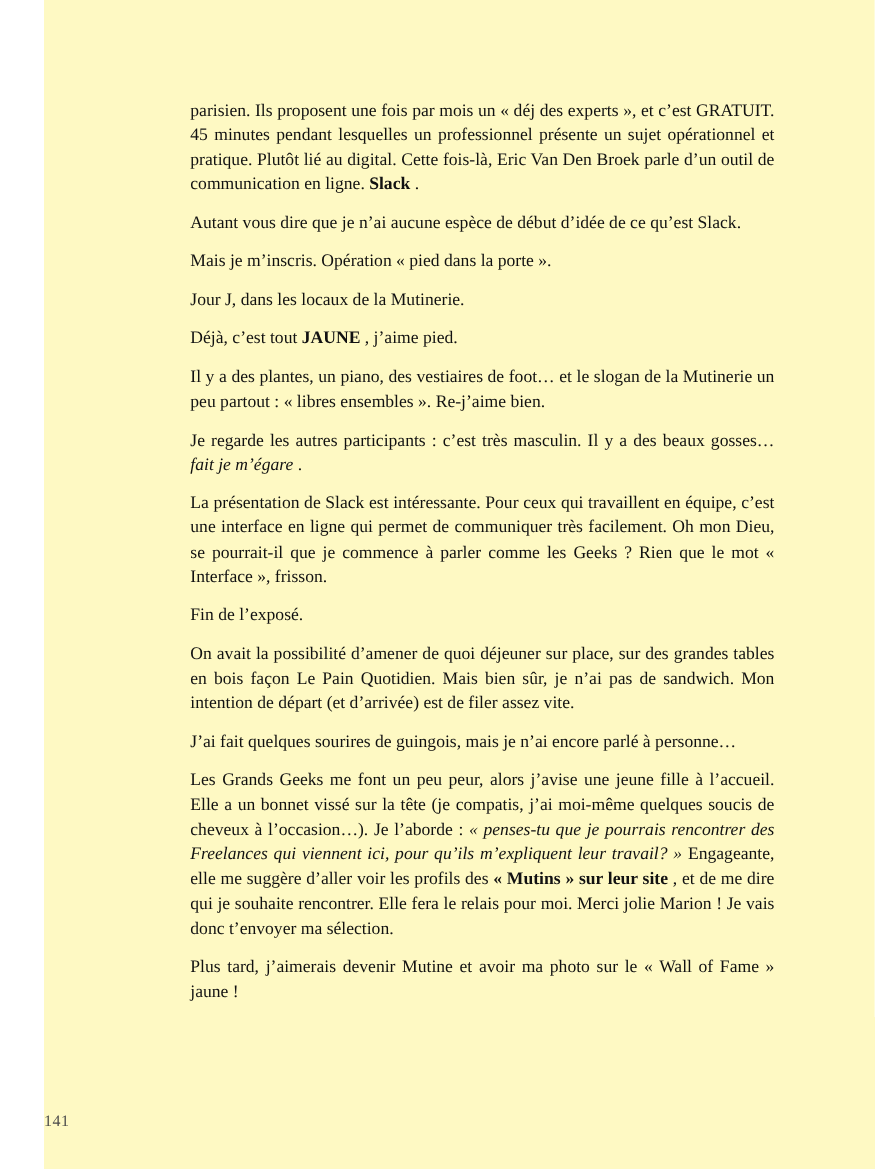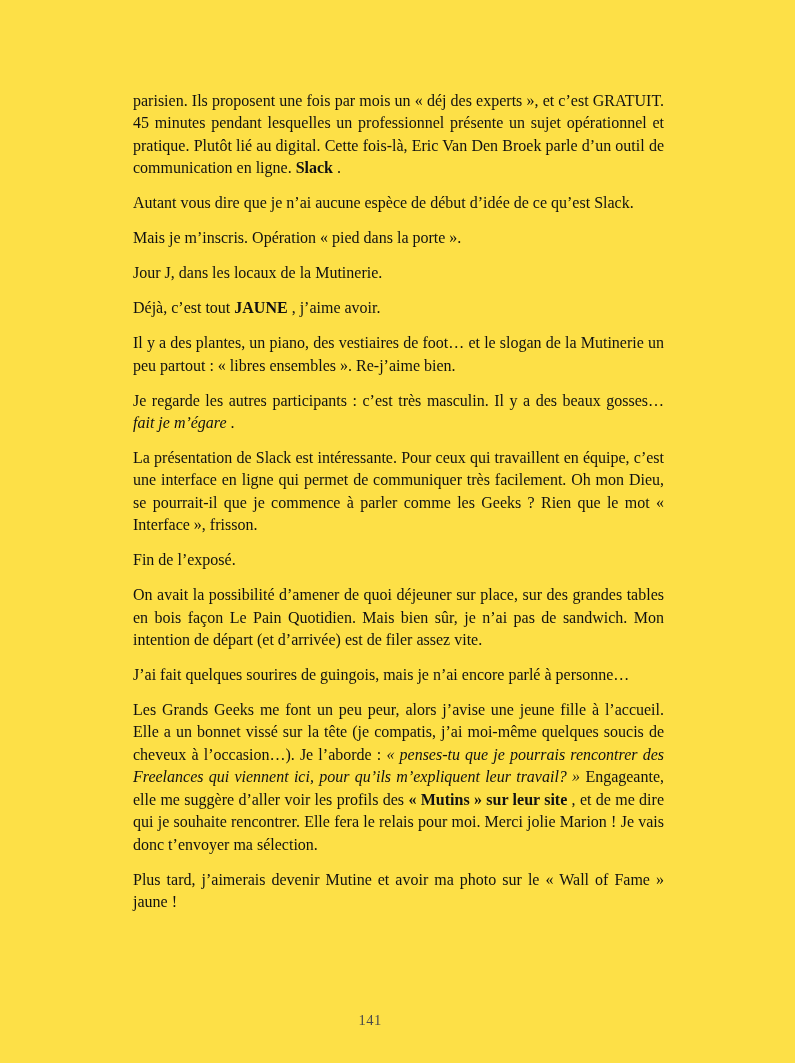--- a/index.html
+++ b/index.html
@@ -11,21 +11,22 @@
     width: 795px;
     height: 1063px;
     position: relative;
     font-family: "Liberation Serif", serif;
     color: #111111;
     overflow: hidden;
   }
   .page {
     position: absolute;
     inset: 0;
-    background: #fde047;
+    background: #fef9c3;
+    margin-left: 40px;
   }
   .page-text {
     position: absolute;
     left: 133px;
     top: 90px;
     width: 531px;
     font-size: 16px;
     line-height: 22.4px;
     text-align: justify;
     text-justify: inter-word;
@@ -35,36 +36,35 @@
     padding: 0;
   }
   .run-n { font-weight: normal; font-style: normal; }
   .run-b { font-weight: bold;   font-style: normal; }
   .run-i { font-weight: normal; font-style: italic; }
   .page-number {
     position: absolute;
     top: 1012px;
     left: 0;
     width: 740px;
-    text-align: center;
     font-size: 14.5px;
     color: #4a4a4a;
     letter-spacing: 0.5px;
   }
 </style>
 </head>
 <body>
 
 <div class="page">
   <div class="page-text">
       <p><span class="run-n">parisien. Ils proposent une fois par mois un « déj des experts », et c’est GRATUIT. 45 minutes pendant lesquelles un professionnel présente un sujet opérationnel et pratique. Plutôt lié au digital. Cette fois-là, Eric Van Den Broek parle d’un outil de communication en ligne. </span><span class="run-b">Slack</span><span class="run-n"> .</span></p>
       <p><span class="run-n">Autant vous dire que je n’ai aucune espèce de début d’idée de ce qu’est Slack.</span></p>
       <p><span class="run-n">Mais je m’inscris. Opération « pied dans la porte ».</span></p>
       <p><span class="run-n">Jour J, dans les locaux de la Mutinerie.</span></p>
-      <p><span class="run-n">Déjà, c’est tout </span><span class="run-b">JAUNE</span><span class="run-n"> , j’aime avoir.</span></p>
+      <p><span class="run-n">Déjà, c’est tout </span><span class="run-b">JAUNE</span><span class="run-n"> , j’aime pied.</span></p>
       <p><span class="run-n">Il y a des plantes, un piano, des vestiaires de foot… et le slogan de la Mutinerie un peu partout : « libres ensembles ». Re-j’aime bien.</span></p>
       <p><span class="run-n">Je regarde les autres participants : c’est très masculin. Il y a des beaux gosses… </span><span class="run-i">fait je m’égare</span><span class="run-n"> .</span></p>
       <p><span class="run-n">La présentation de Slack est intéressante. Pour ceux qui travaillent en équipe, c’est une interface en ligne qui permet de communiquer très facilement. Oh mon Dieu, se pourrait-il que je commence à parler comme les Geeks ? Rien que le mot « Interface », frisson.</span></p>
       <p><span class="run-n">Fin de l’exposé.</span></p>
       <p><span class="run-n">On avait la possibilité d’amener de quoi déjeuner sur place, sur des grandes tables en bois façon Le Pain Quotidien. Mais bien sûr, je n’ai pas de sandwich. Mon intention de départ (et d’arrivée) est de filer assez vite.</span></p>
       <p><span class="run-n">J’ai fait quelques sourires de guingois, mais je n’ai encore parlé à personne…</span></p>
       <p><span class="run-n">Les Grands Geeks me font un peu peur, alors j’avise une jeune fille à l’accueil. Elle a un bonnet vissé sur la tête (je compatis, j’ai moi-même quelques soucis de cheveux à l’occasion…). Je l’aborde :  </span><span class="run-i">« penses-tu que je pourrais rencontrer des Freelances qui viennent ici, pour qu’ils m’expliquent leur travail? »</span><span class="run-n"> Engageante, elle me suggère d’aller voir les profils des </span><span class="run-b">« Mutins » sur leur site</span><span class="run-n"> , et de me dire qui je souhaite rencontrer. Elle fera le relais pour moi. Merci jolie Marion ! Je vais donc t’envoyer ma sélection.</span></p>
       <p><span class="run-n">Plus tard, j’aimerais devenir Mutine et avoir ma photo sur le « Wall of Fame » jaune !</span></p>
     </div>
   <div class="page-number">141</div>

